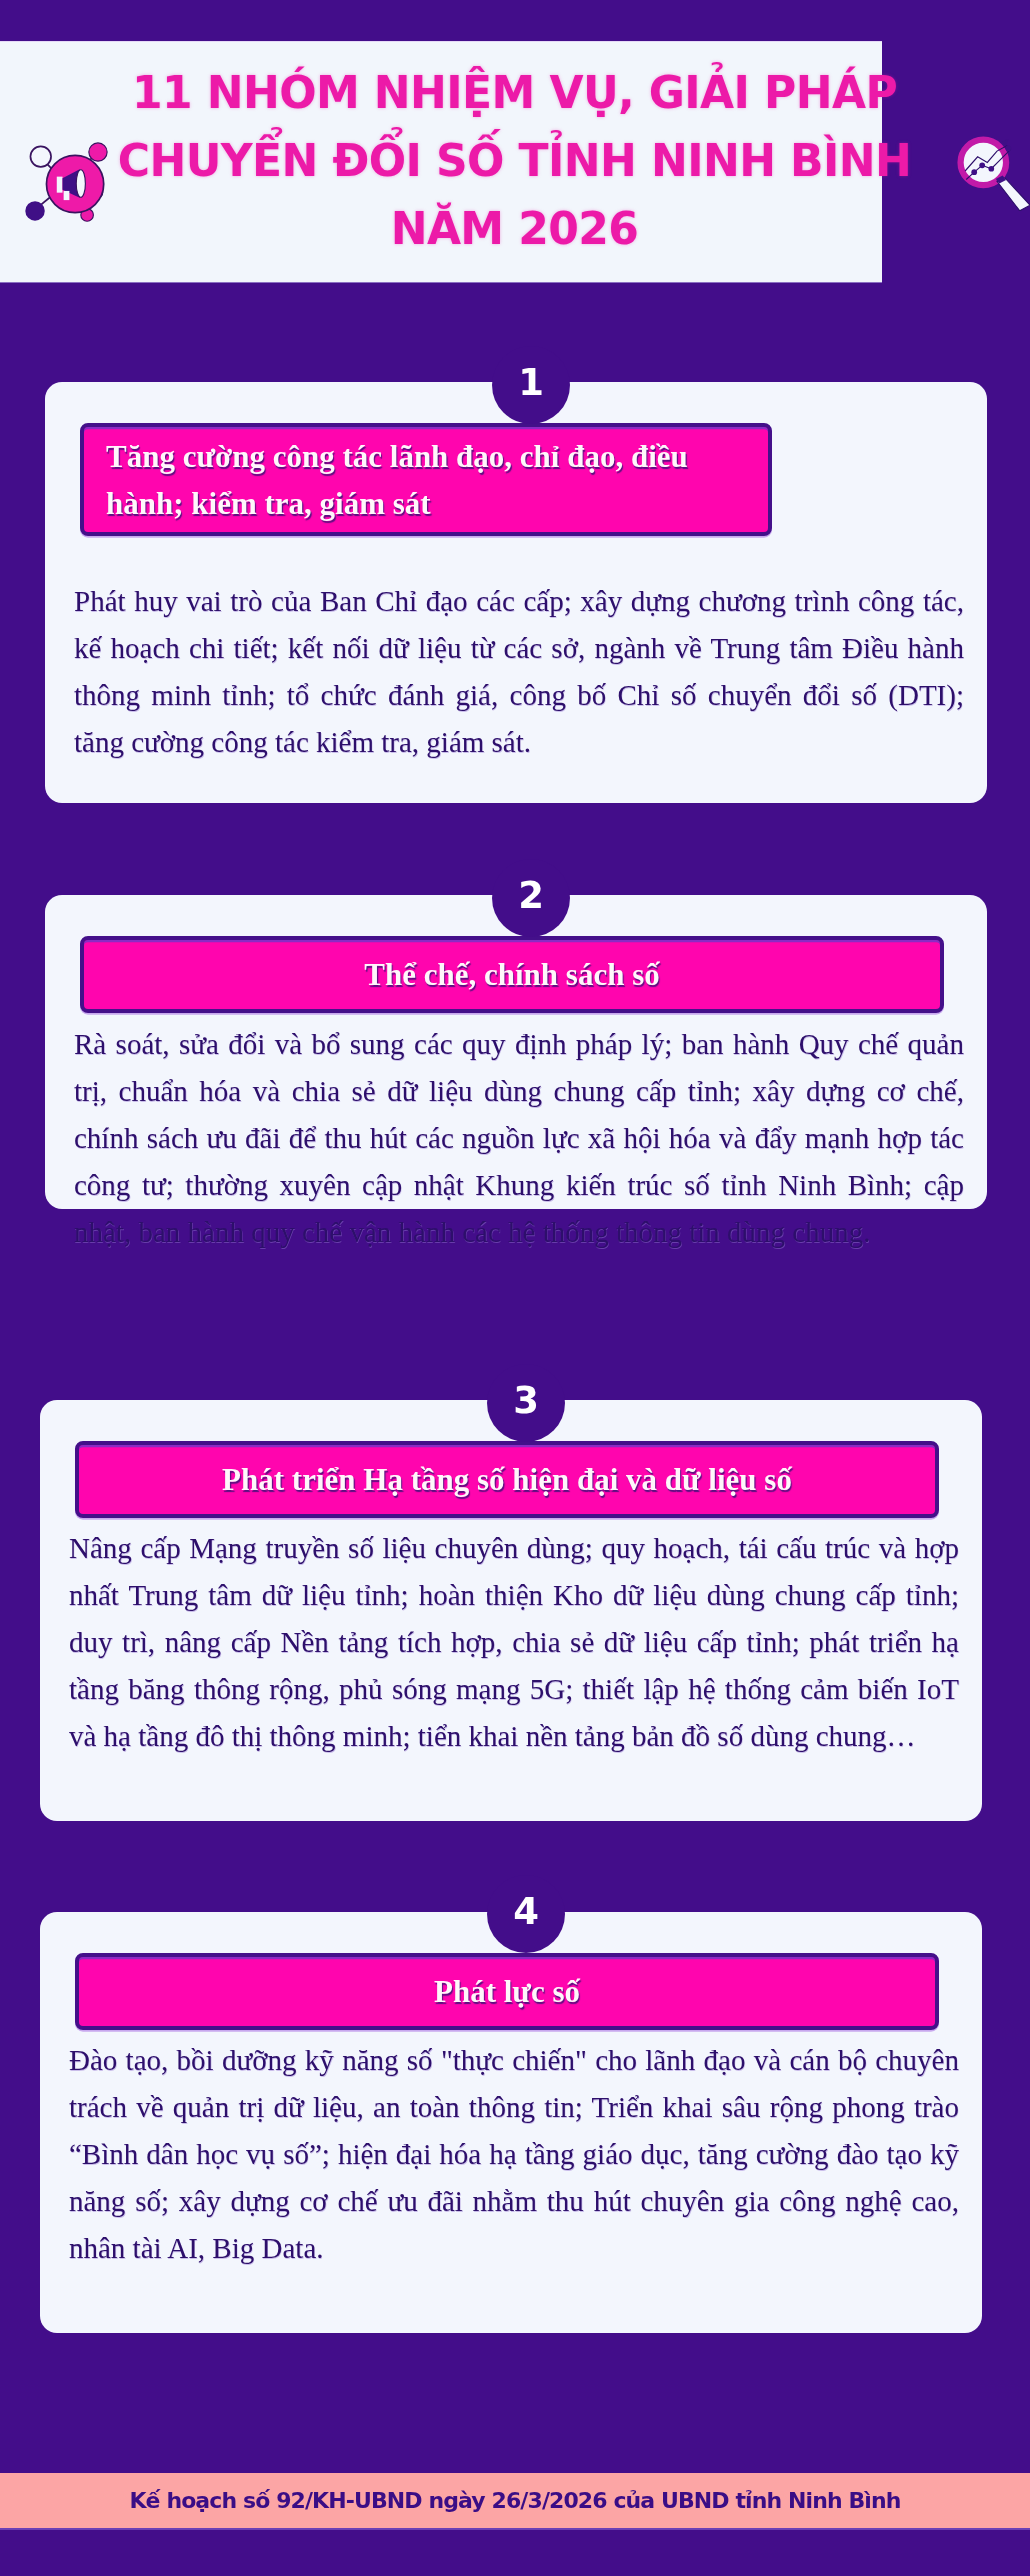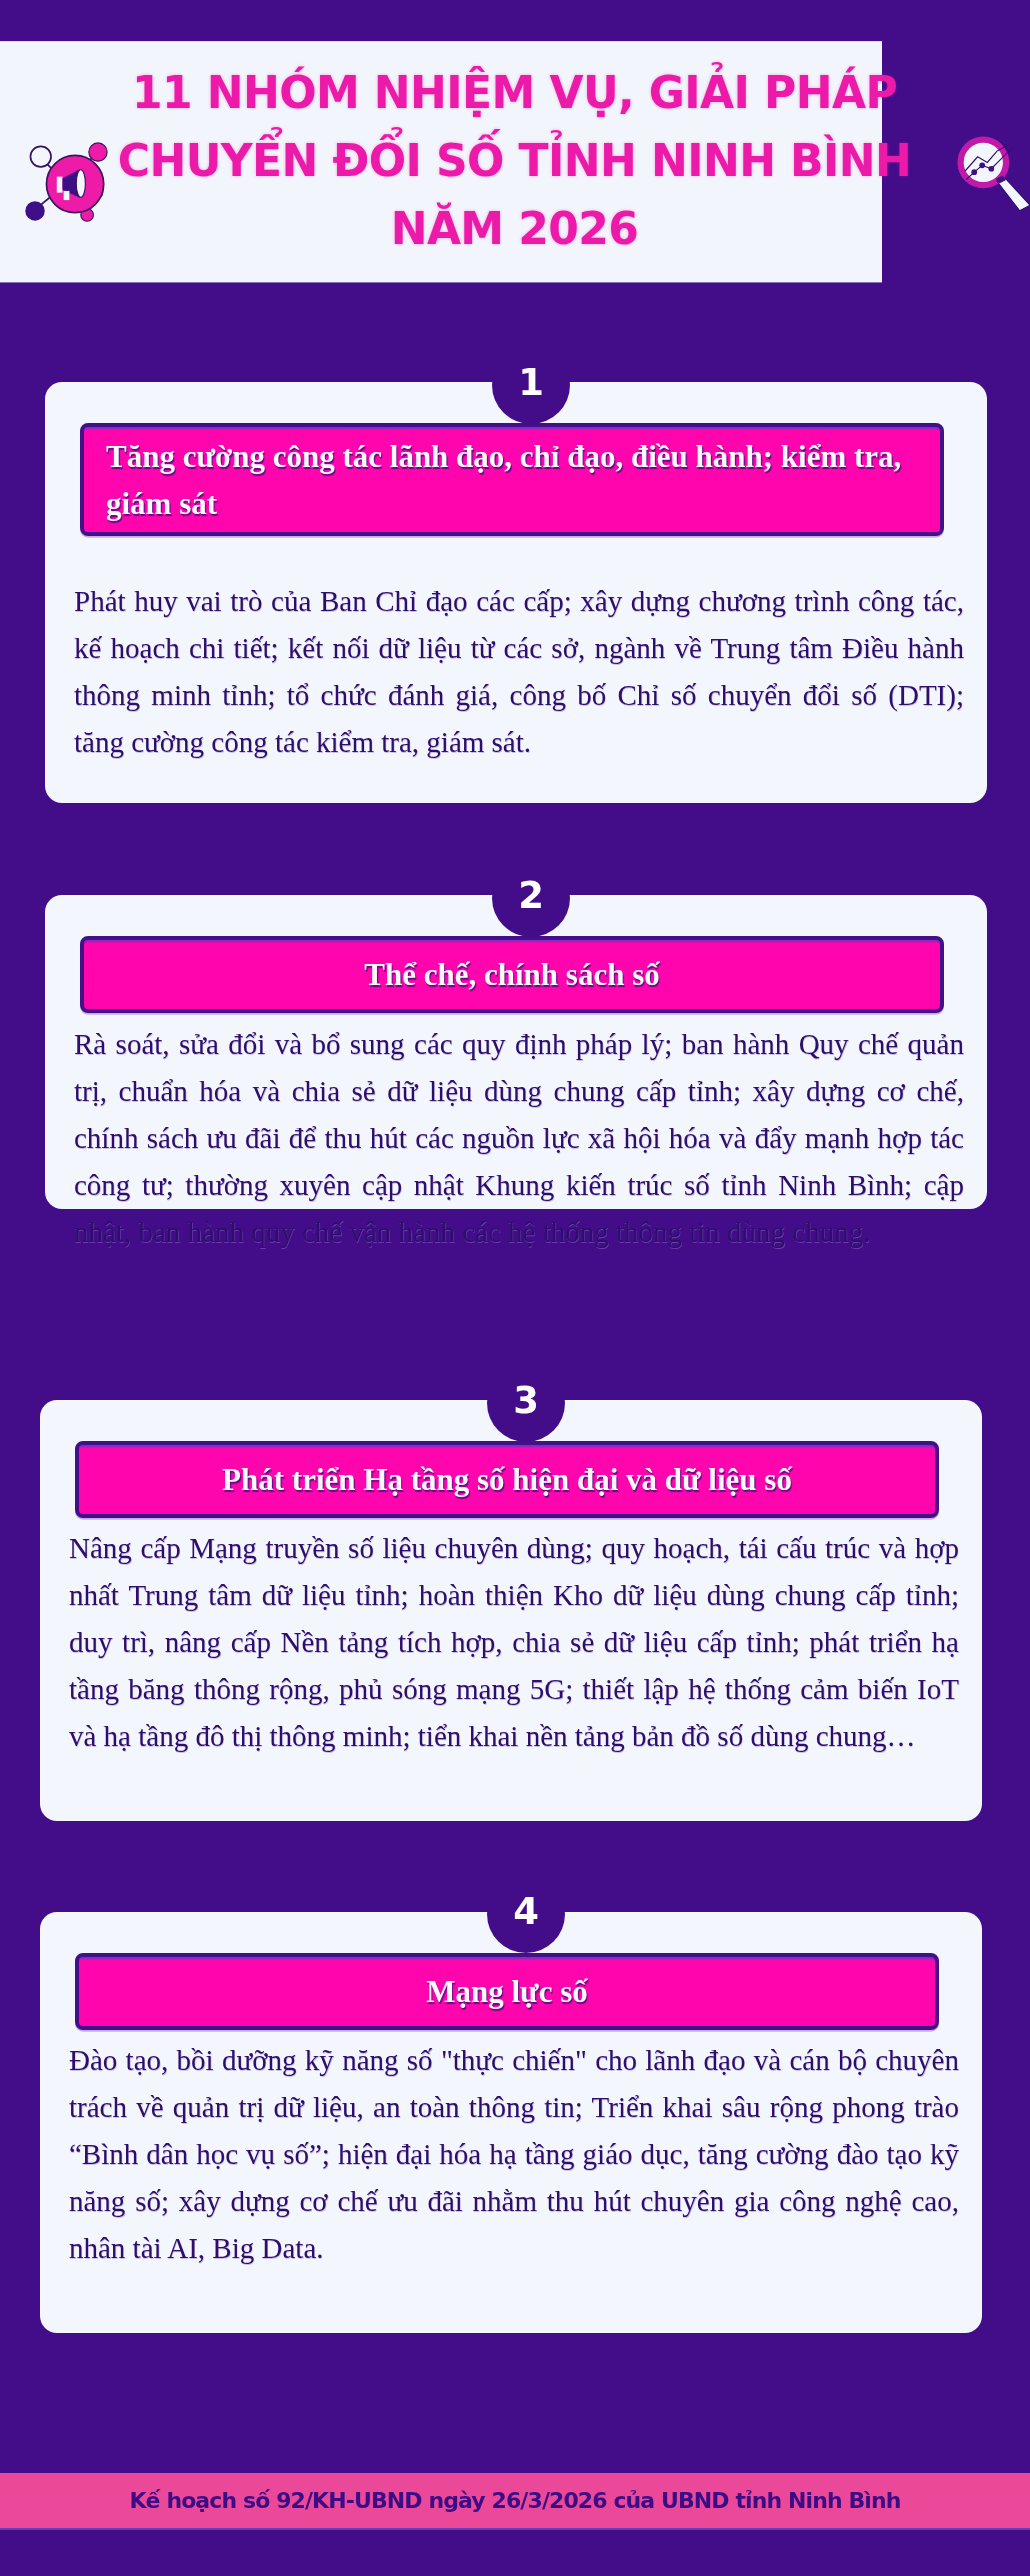--- a/index.html
+++ b/index.html
@@ -51,21 +51,21 @@
       position: absolute;
       color: #2d0f6b;
       font-family: "Liberation Serif", serif;
       font-size: 29px; line-height: 47px;
       text-align: justify;
       text-shadow: 0.6px 1.1px 0.6px rgba(150,120,210,0.45);
     }
 
     .footer {
       position: absolute; left: 0; top: 2473px; width: 1030px; height: 57px;
-      background: #ec4899;
+      background: #fca5a5;
       border-bottom: 2.3px solid #6a3fb5;
     }
     .footer-text {
       position: absolute; left: 0; top: 0; width: 1030px; height: 55px;
       text-align: center; line-height: 55px;
       font-family: "DejaVu Sans", sans-serif; font-weight: bold;
       font-size: 22px; letter-spacing: -0.9px;
       color: #3a0d86;
     }
   </style>
@@ -103,21 +103,21 @@
       <circle cx="62" cy="66" r="5" fill="#3f0f86"></circle>
       <circle cx="92" cy="30" r="5" fill="#3f0f86"></circle>
       <polygon points="80,18 92,14 88,26" fill="#3f0f86"></polygon>
       <polygon points="72,88 86,82 130,130 112,140" fill="#f3f6fd" stroke="#2d0f6b" stroke-width="2"></polygon>
       <polygon points="70,84 82,78 88,86 76,92" fill="#3f0f86"></polygon>
     </svg>
   </div>
 </div>
 
 <div class="card" style="left:45px; top:382px; width:942px; height:421px;">
-  <div class="card-bar left" style="left:35px; top:41px; width:864px; height:113px;">
+  <div class="card-bar left" style="left:35px; top:41px; width:692px; height:113px;">
     <span>Tăng cường công tác lãnh đạo, chỉ đạo, điều hành; kiểm tra, giám sát</span>
   </div>
   <div class="card-body" style="left:29px; top:172px; width:890px;margin-top:24px;">Phát huy vai trò của Ban Chỉ đạo các cấp; xây dựng chương trình công tác, kế hoạch chi tiết; kết nối dữ liệu từ các sở, ngành về Trung tâm Điều hành thông minh tỉnh; tổ chức đánh giá, công bố Chỉ số chuyển đổi số (DTI); tăng cường công tác kiểm tra, giám sát.</div>
 </div>
 <div class="badge" style="left:492px; top:346px;">1</div>
 
 <div class="card" style="left:45px; top:895px; width:942px; height:314px;">
   <div class="card-bar center" style="left:35px; top:41px; width:864px; height:77px;">
     <span>Thể chế, chính sách số</span>
   </div>
@@ -128,21 +128,21 @@
 <div class="card" style="left:40px; top:1400px; width:942px; height:421px;">
   <div class="card-bar center" style="left:35px; top:41px; width:864px; height:77px;">
     <span>Phát triển Hạ tầng số hiện đại và dữ liệu số</span>
   </div>
   <div class="card-body" style="left:29px; top:125px; width:890px;">Nâng cấp Mạng truyền số liệu chuyên dùng; quy hoạch, tái cấu trúc và hợp nhất Trung tâm dữ liệu tỉnh; hoàn thiện Kho dữ liệu dùng chung cấp tỉnh; duy trì, nâng cấp Nền tảng tích hợp, chia sẻ dữ liệu cấp tỉnh; phát triển hạ tầng băng thông rộng, phủ sóng mạng 5G; thiết lập hệ thống cảm biến IoT và hạ tầng đô thị thông minh; tiển khai nền tảng bản đồ số dùng chung…</div>
 </div>
 <div class="badge" style="left:487px; top:1364px;">3</div>
 
 <div class="card" style="left:40px; top:1912px; width:942px; height:421px;">
   <div class="card-bar center" style="left:35px; top:41px; width:864px; height:77px;">
-    <span>Mạng lực số</span>
+    <span>Phát lực số</span>
   </div>
   <div class="card-body" style="left:29px; top:125px; width:890px;">Đào tạo, bồi dưỡng kỹ năng số "thực chiến" cho lãnh đạo và cán bộ chuyên trách về quản trị dữ liệu, an toàn thông tin; Triển khai sâu rộng phong trào “Bình dân học vụ số”; hiện đại hóa hạ tầng giáo dục, tăng cường đào tạo kỹ năng số; xây dựng cơ chế ưu đãi nhằm thu hút chuyên gia công nghệ cao, nhân tài AI, Big Data.</div>
 </div>
 <div class="badge" style="left:487px; top:1875px;">4</div>
 
 <div class="footer">
   <div class="footer-text">Kế hoạch số 92/KH-UBND ngày 26/3/2026 của UBND tỉnh Ninh Bình</div>
 </div>
 
 

